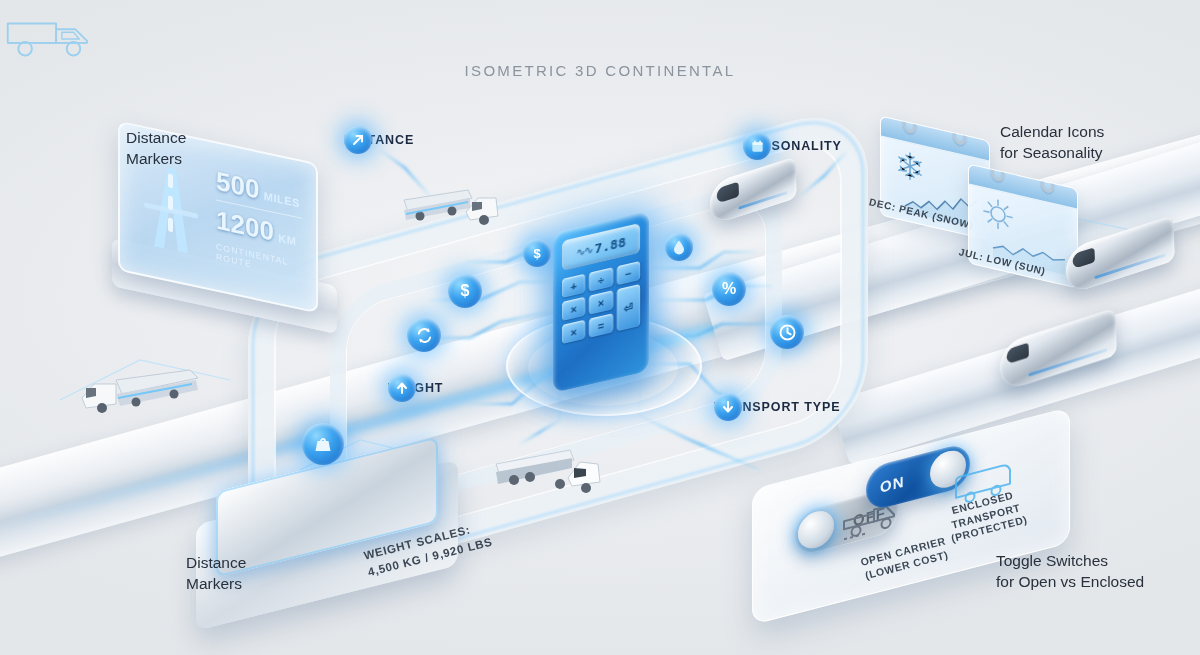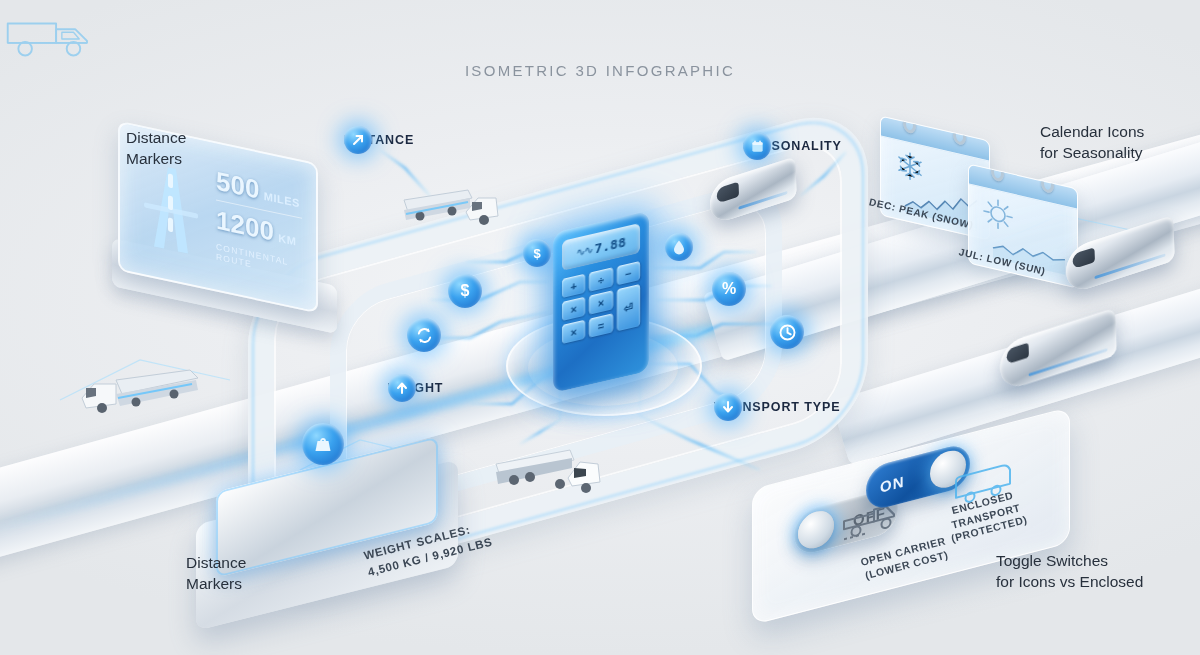--- a/index.html
+++ b/index.html
@@ -299,21 +299,21 @@
     position:absolute; left:28px; bottom:7px; right:9px; height:3px;
     border-radius:2px; background:linear-gradient(90deg,rgba(70,150,220,.85),rgba(150,200,240,.3));
   }
 </style>
 </head>
 <body>
 
 <div class="stage">
 
   
-  <div class="subtitle">ISOMETRIC 3D INFOGRAPHIC</div>
+  <div class="subtitle">ISOMETRIC 3D CONTINENTAL</div>
 
   
   <div class="road-diag" id="road-main"></div>
   <div class="road-glow" id="road-main-glow"></div>
   <div class="road-diag" id="road-rail-upper"></div>
   <div class="road-diag" id="road-rail-lower"></div>
 
   <div class="iso" id="loop-outer"></div>
   <div class="iso" id="loop-glow"></div>
   <div class="iso" id="loop-inner"></div>
@@ -493,21 +493,21 @@
         <path d="M7.2 7.2 L10.7 10.7 M23.3 23.3 L26.8 26.8 M26.8 7.2 L23.3 10.7 M10.7 23.3 L7.2 26.8"></path>
       </g>
     </svg>
     <svg width="78" height="30" viewBox="0 0 78 30" style="position:absolute;left:22px;top:60px;">
       <path d="M2 18 L12 14 L22 20 L32 12 L42 17 L52 11 L62 16 L74 13" fill="none" stroke="#5d93c2" stroke-width="1.5"></path>
       <path d="M2 18 L12 14 L22 20 L32 12 L42 17 L52 11 L62 16 L74 13 L74 28 L2 28 Z" fill="#a8d2ee" opacity="0.32"></path>
     </svg>
   </div>
   <div class="cal-label" style="left:958px; top:256px;">JUL: LOW (SUN)</div>
 
-  <div class="note" style="left:1040px; top:122px;">Calendar Icons
+  <div class="note" style="left:1000px; top:122px;">Calendar Icons
 for Seasonality</div>
 
   
   <div class="iso" id="scale-base"></div>
   <div class="iso" id="scale-top"></div>
   <svg id="scale-truck" viewBox="0 0 120 80">
     <g fill="none" stroke="#63bdf2" stroke-width="2" stroke-linejoin="round">
       <path d="M8 44 L8 24 L58 24 L58 44 Z"></path>
       <path d="M58 44 L58 30 L78 30 L90 42 L90 44 Z"></path>
       <path d="M8 44 L90 44"></path>
@@ -554,21 +554,21 @@
 (PROTECTED)</div>
   <svg width="72" height="44" viewBox="0 0 72 44" style="position:absolute;left:950px;top:462px;transform:skewY(-14.5deg);opacity:.85;">
     <g fill="none" stroke="#4fb4ee" stroke-width="2" stroke-linejoin="round">
       <path d="M6 28 L6 12 Q6 8 10 8 L52 8 Q58 8 60 14 L60 28 Z"></path>
       <circle cx="20" cy="31" r="4.5"></circle>
         <circle cx="46" cy="31" r="4.5"></circle>
     </g>
   </svg>
 
   <div class="note" style="left:996px; top:551px;">Toggle Switches
-for Icons vs Enclosed</div>
+for Open vs Enclosed</div>
 
   
   
   <svg class="vehicle" style="left:78px; top:364px;" width="126" height="62" viewBox="0 0 126 62">
     <g>
       <path d="M4 34 L16 20 L38 20 L38 40 L8 44 Z" fill="#f6f8fa" stroke="#c2cdd8" stroke-width="1"></path>
       <path d="M8 24 L18 24 L18 32 L8 34 Z" fill="#69737f"></path>
       <path d="M38 16 L112 6 L120 14 L44 30 Z" fill="#e9eef3" stroke="#c2cdd8" stroke-width="1"></path>
       <path d="M38 30 L118 16 L120 26 L42 42 Z" fill="#cfd8e2"></path>
       <circle cx="24" cy="44" r="5" fill="#59636f"></circle>

